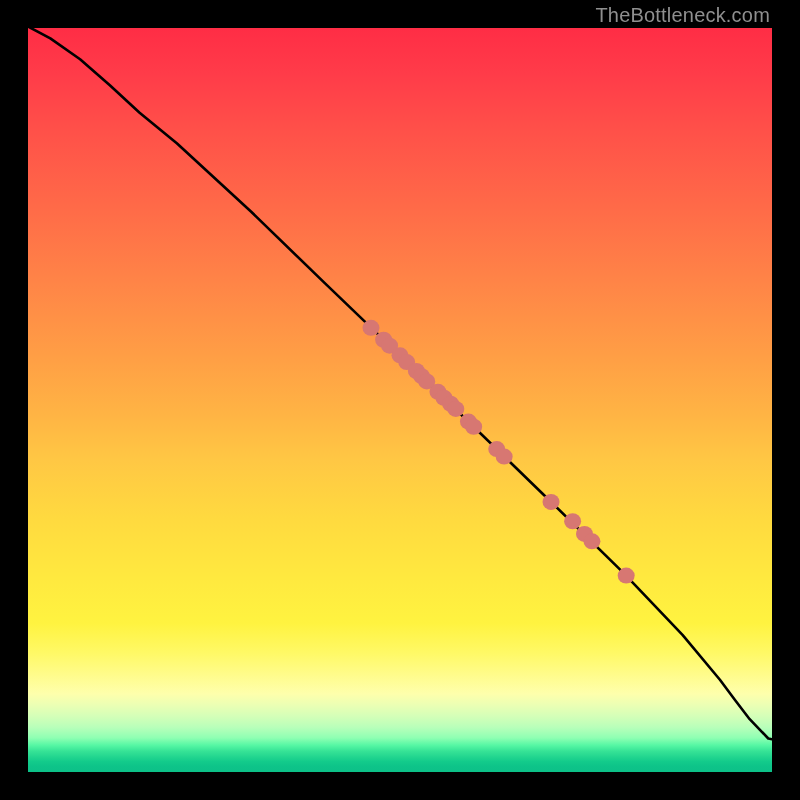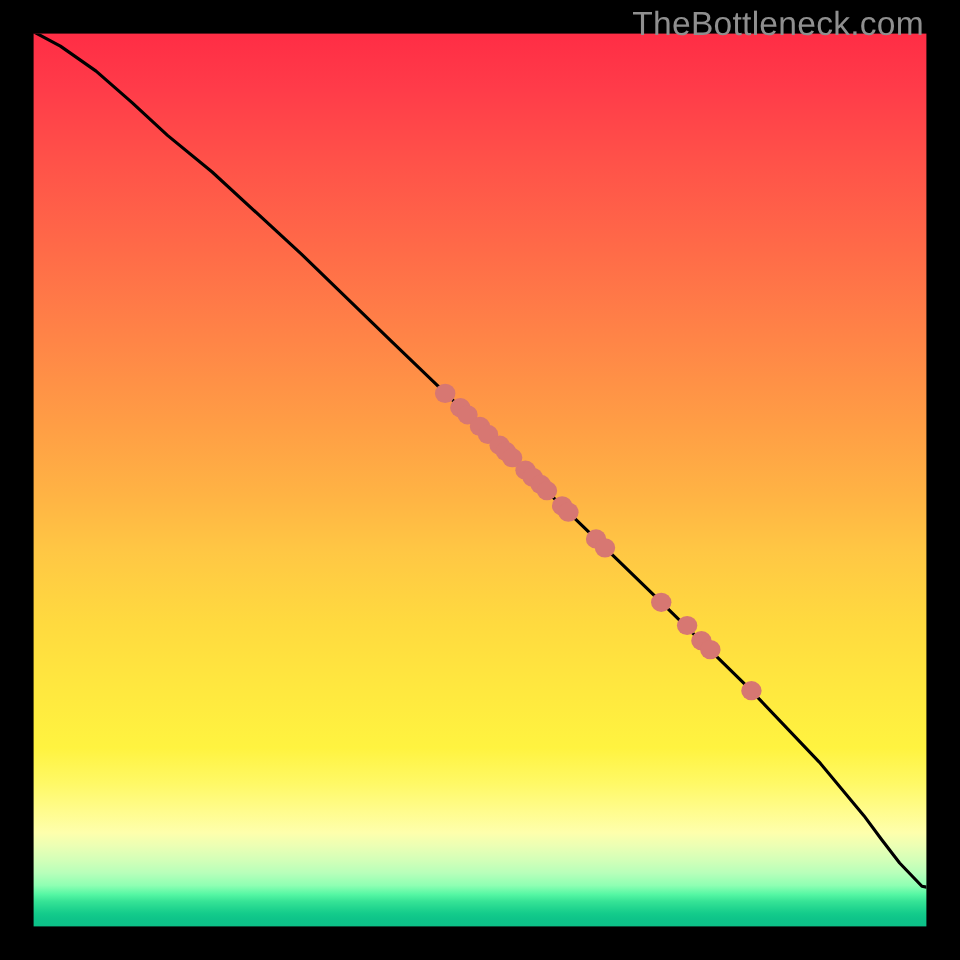--- a/index.html
+++ b/index.html
@@ -66,21 +66,21 @@
   }
   .datapoint {
     fill: #d77772;
     stroke: none;
   }
   .watermark {
     position: absolute;
     top: 4px;
     right: 30px;
     color: #8f8f8f;
-    font-size: 28px;
+    font-size: 20px;
     letter-spacing: 0.2px;
     user-select: none;
     font-weight: 500;
   }
 </style>
 </head>
 <body>
 
 <div class="stage">
 

